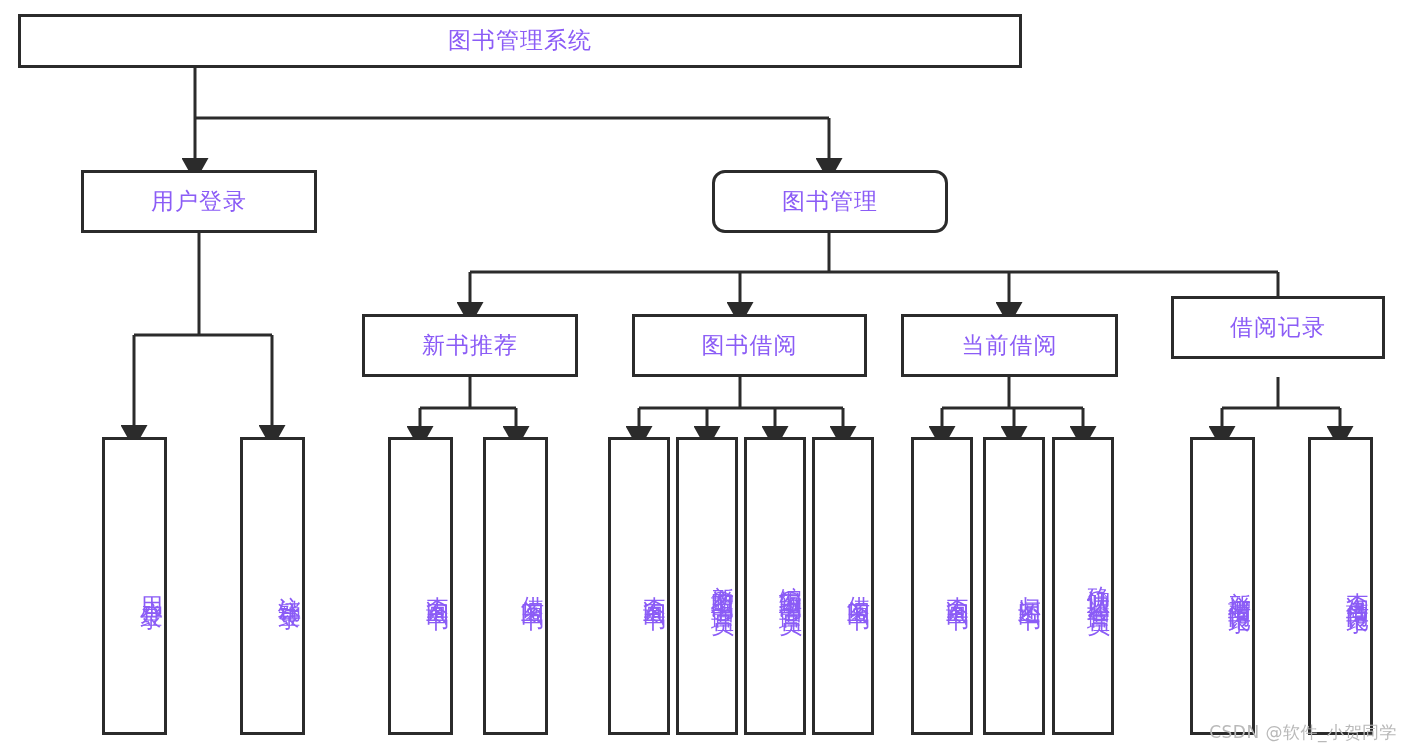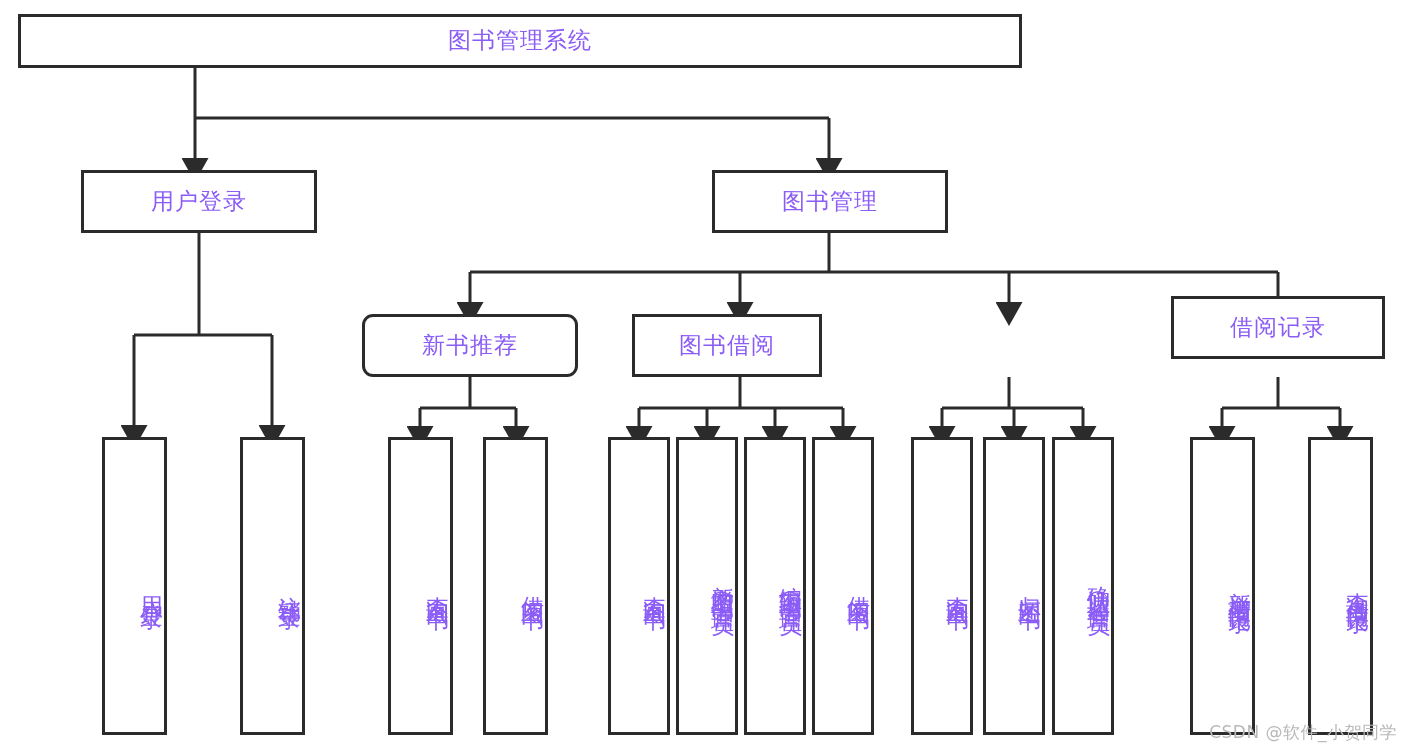--- a/index.html
+++ b/index.html
@@ -127,29 +127,32 @@
     </g>
   </svg>
 
   <div class="node h" style="left: 18px; top: 14px; width: 1004px; height: 54px;">
     <span class="htext">图书管理系统</span>
   </div>
 
   <div class="node h" style="left: 81px; top: 170px; width: 236px; height: 63px;">
     <span class="htext">用户登录</span>
   </div>
-  <div class="node h" style="left: 712px; top: 170px; width: 236px; height: 63px;">
+  <div class="node h" style="left: 712px; top: 170px; width: 236px; height: 63px; border-radius: 13px;">
     <span class="htext">图书管理</span>
   </div>
 
-  <div class="node h" style="left: 362px; top: 314px; width: 216px; height: 63px; border-radius: 11px;">
+  <div class="node h" style="left: 362px; top: 314px; width: 216px; height: 63px;">
     <span class="htext">新书推荐</span>
   </div>
-  <div class="node h" style="left: 632px; top: 314px; width: 190px; height: 63px; font-family: Liberation Serif, serif;">
+  <div class="node h" style="left: 632px; top: 314px; width: 235px; height: 63px; font-family: Liberation Serif, serif;">
     <span class="htext">图书借阅</span>
+  </div>
+  <div class="node h" style="left: 901px; top: 314px; width: 217px; height: 63px;">
+    <span class="htext">当前借阅</span>
   </div>
   <div class="node h" style="left: 1171px; top: 296px; width: 214px; height: 63px; align-items: center;">
     <span class="htext">借阅记录</span>
   </div>
 
   <div class="node v" style="left: 102px; top: 437px; width: 65px; height: 298px;">
     <span class="vtext">用户登录</span>
   </div>
   <div class="node v" style="left: 240px; top: 437px; width: 65px; height: 298px;">
     <span class="vtext">注销登录</span>

